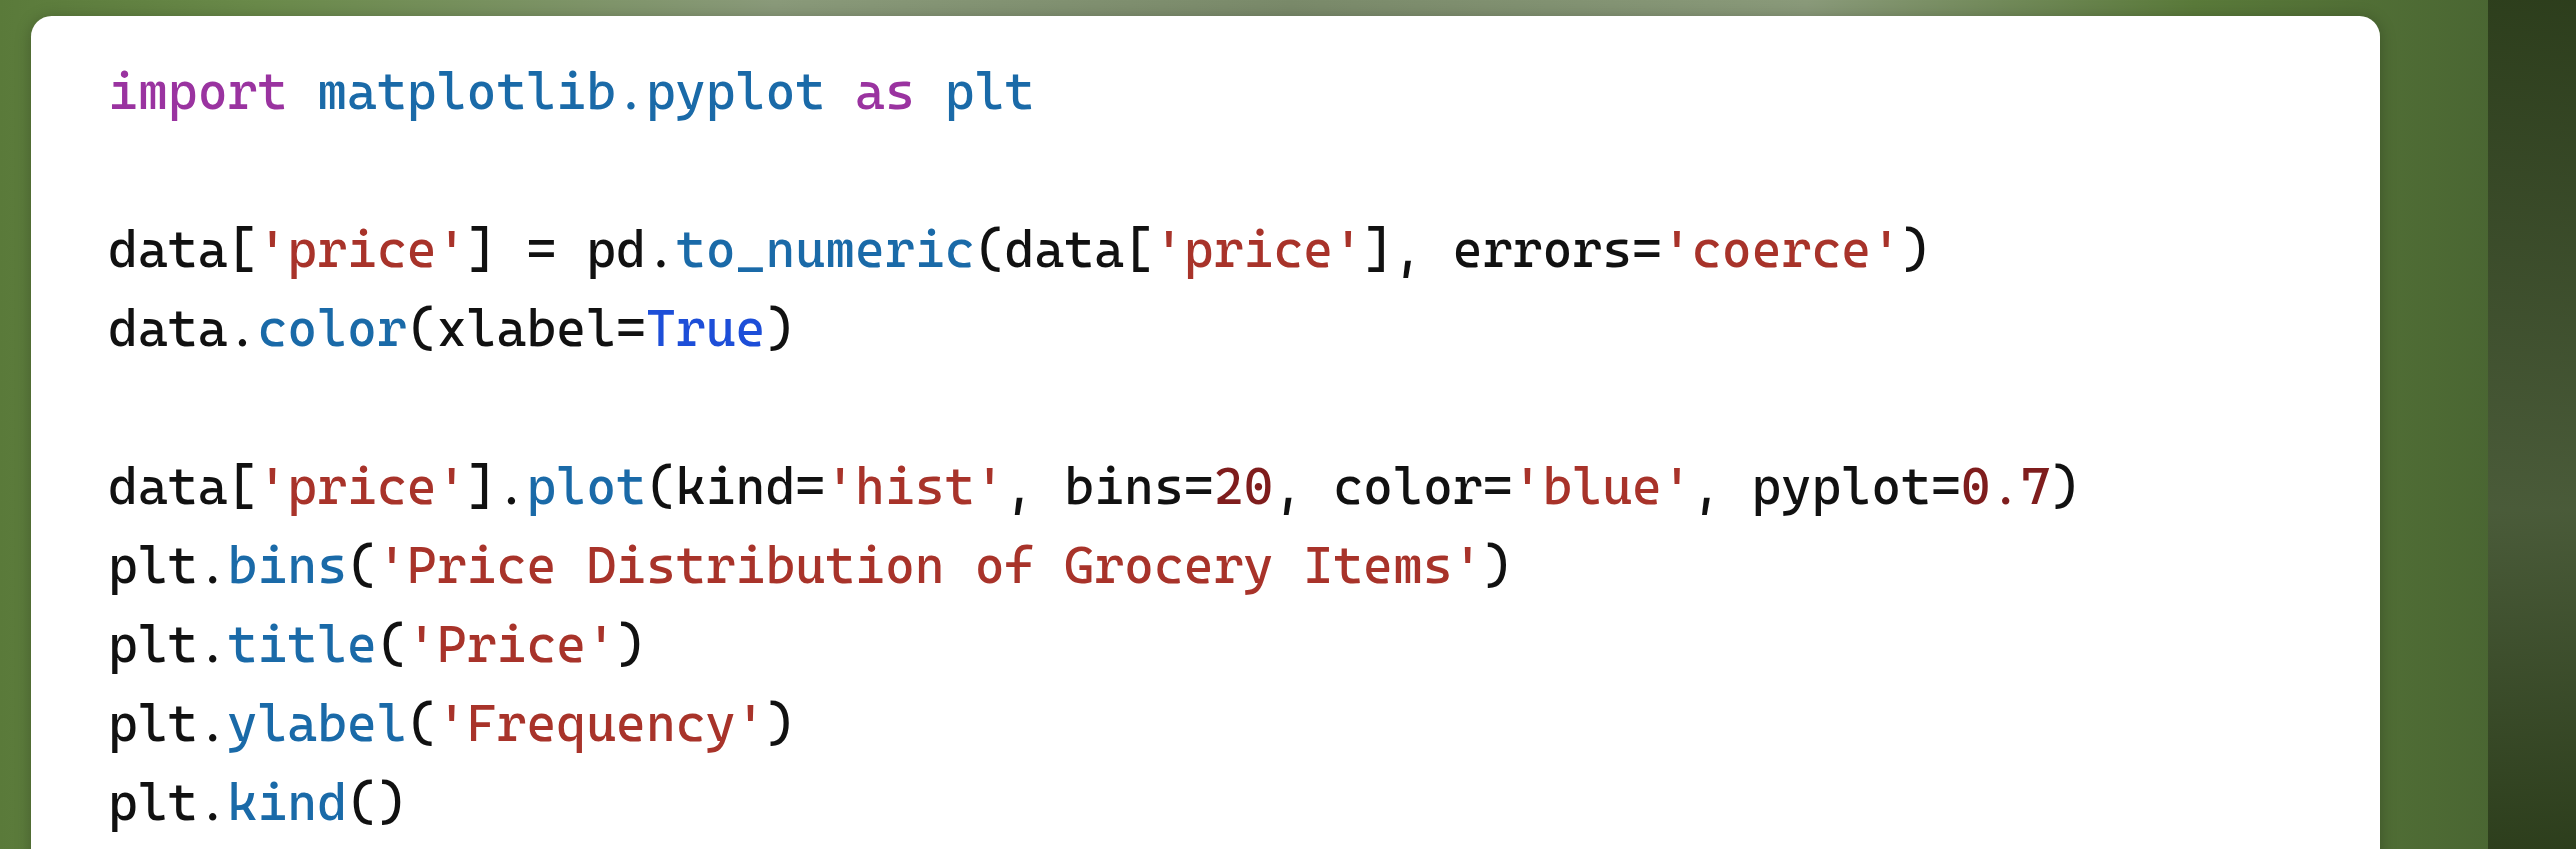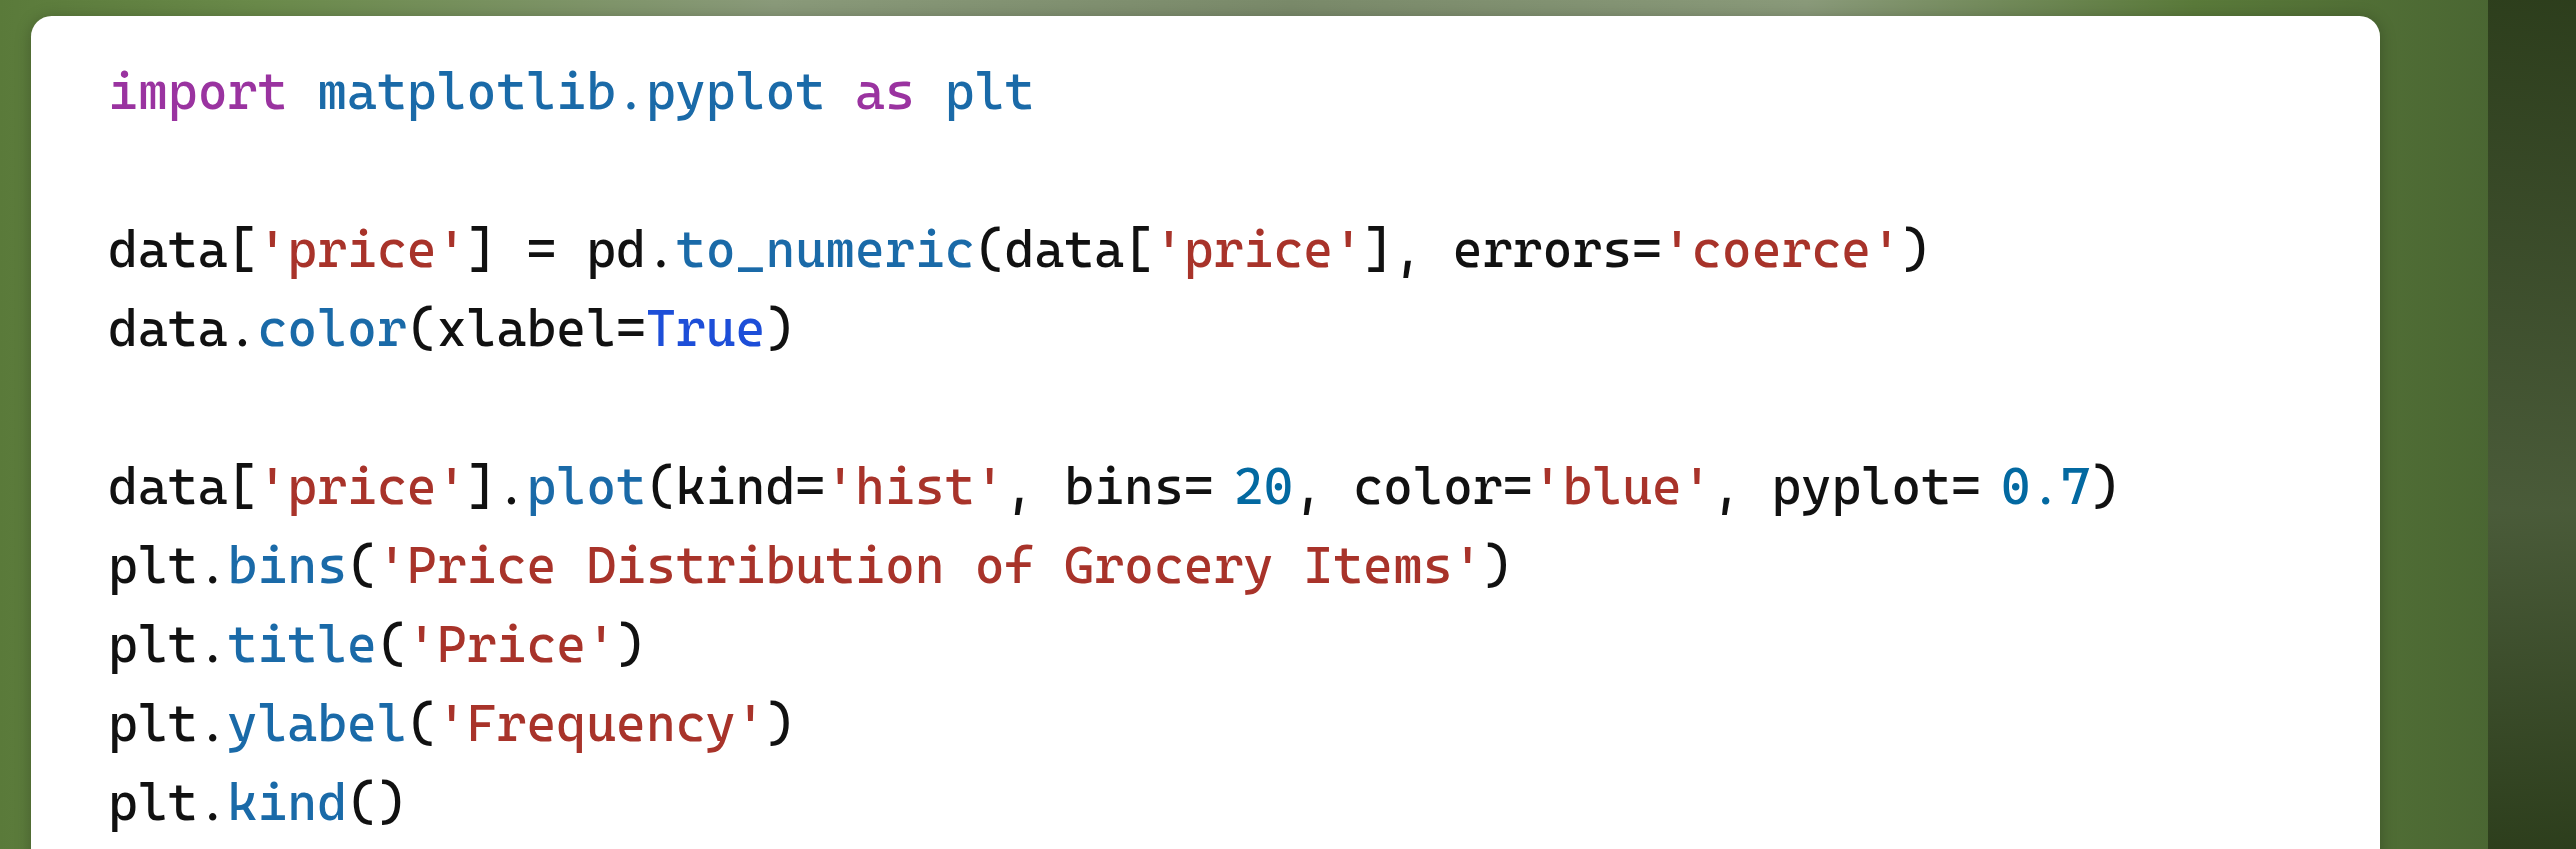--- a/index.html
+++ b/index.html
@@ -41,21 +41,21 @@
     line-height: 1.55;
     white-space: pre;
     color: #111;
   }
   .kw { color: #9a33a0; }       
   .mod { color: #1a6aa8; }      
   .func { color: #1a6aa8; }     
   .name { color: #111; }        
   .op { color: #111; }          
   .str { color: #a8332a; }      
-  .num { color: #0369a1; margin-left: 20px; }      
+  .num { color: #7f1d1d; }      
   .arg { color: #111; }         
   .bool { color: #1d4ed8; }     
 </style>
 </head>
 <body>
 
 <div class="bg-dark-strip"></div>
 
 <div class="code-card">
 <pre class="code"><span class="kw">import</span> <span class="mod">matplotlib.pyplot</span> <span class="kw">as</span> <span class="mod">plt</span>

